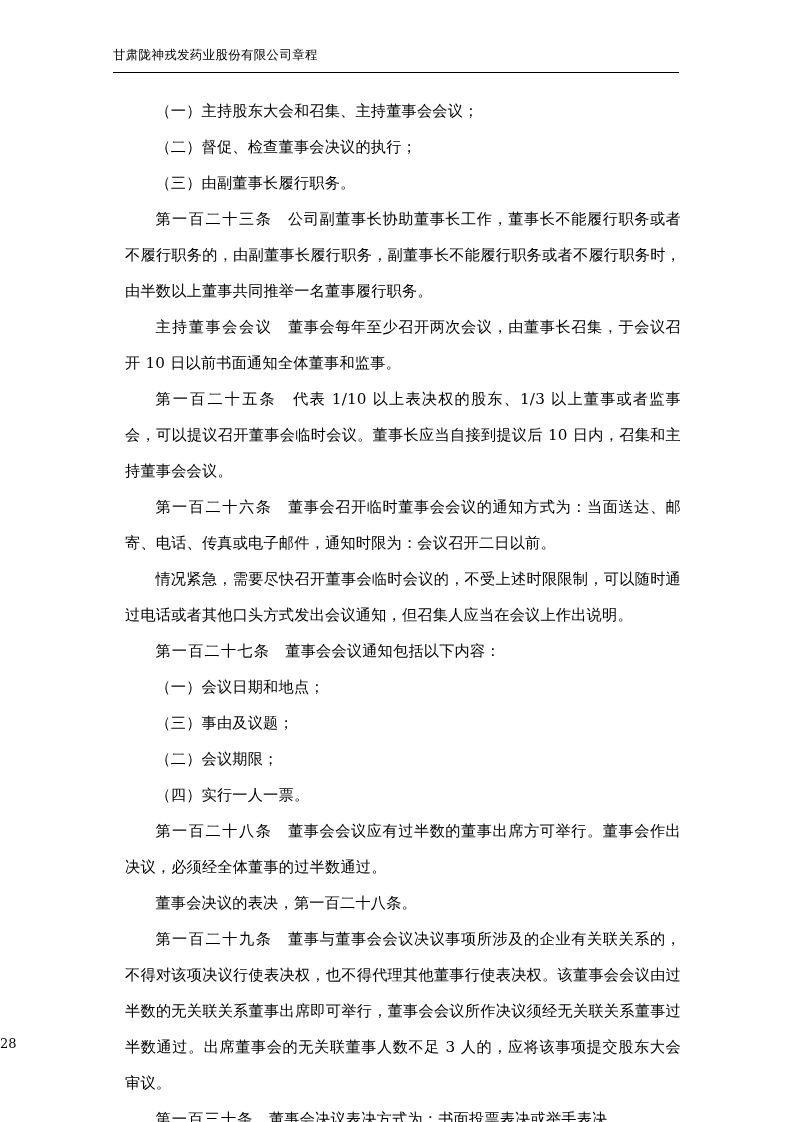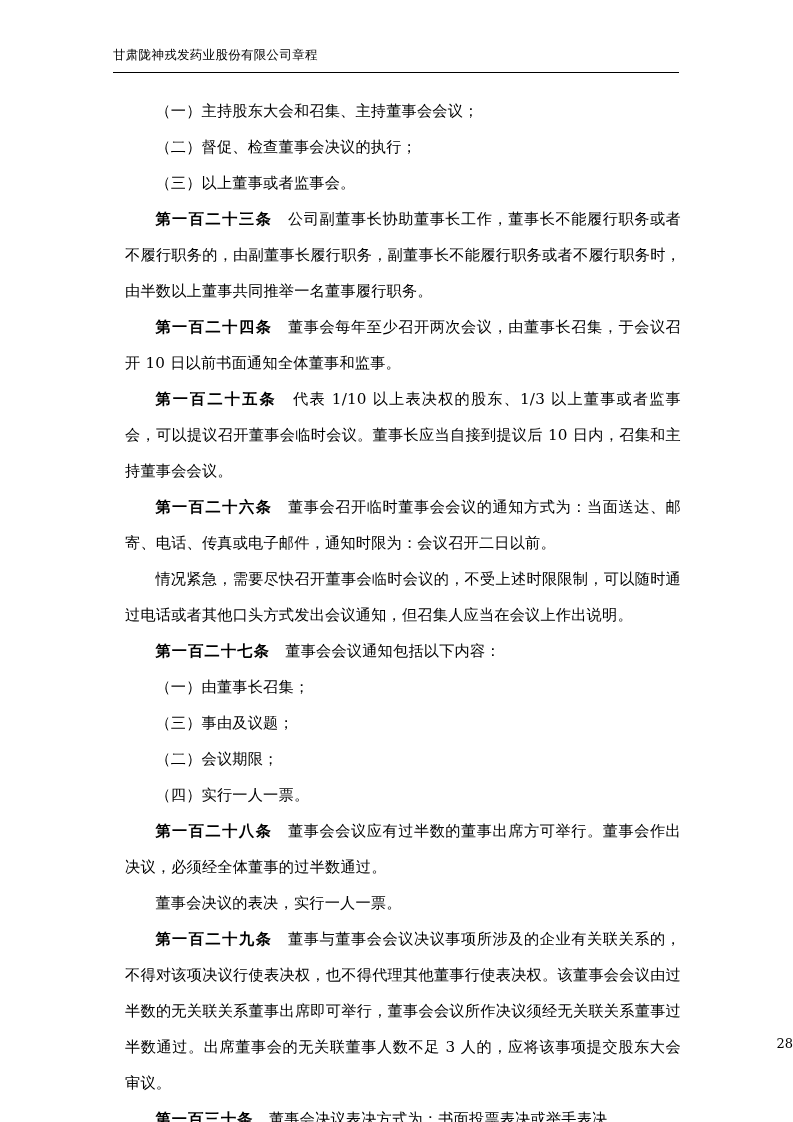--- a/index.html
+++ b/index.html
@@ -51,70 +51,70 @@
     font-size: 15.2px;
     line-height: 36px;
     text-align: justify;
     text-justify: inter-ideograph;
     letter-spacing: 0.2px;
   }
   p.indent {
     text-indent: 2em;
   }
   .art-no {
-    font-weight: bold;
+    font-weight: normal;
     letter-spacing: 1.2px;
   }
   .gap {
     display: inline-block;
     width: 1em;
   }
   .footer {
     position: absolute;
     top: 1036px;
     left: 0;
     width: 793px;
-    text-align: right;
+    text-align: left;
     font-size: 13px;
     font-family: "DejaVu Serif", "Liberation Serif", serif;
   }
 </style>
 </head>
 <body>
 
 <div class="page">
 
   <div class="header">甘肃陇神戎发药业股份有限公司章程</div>
   <div class="header-rule"></div>
 
   <div class="content">
     <p class="indent"><span>（一）主持股东大会和召集、主持董事会会议；</span></p>
     <p class="indent"><span>（二）督促、检查董事会决议的执行；</span></p>
-    <p class="indent"><span>（三）以上董事或者监事会。</span></p>
+    <p class="indent"><span>（三）由副董事长履行职务。</span></p>
 
     <p class="indent"><span class="art-no">第一百二十三条</span><span class="gap"></span><span>公司副董事长协助董事长工作，董事长不能履行职务或者不履行职务的，由副董事长履行职务，副董事长不能履行职务或者不履行职务时，由半数以上董事共同推举一名董事履行职务。</span></p>
 
-    <p class="indent"><span class="art-no">第一百二十四条</span><span class="gap"></span><span>董事会每年至少召开两次会议，由董事长召集，于会议召开 10 日以前书面通知全体董事和监事。</span></p>
+    <p class="indent"><span class="art-no">主持董事会会议</span><span class="gap"></span><span>董事会每年至少召开两次会议，由董事长召集，于会议召开 10 日以前书面通知全体董事和监事。</span></p>
 
     <p class="indent"><span class="art-no">第一百二十五条</span><span class="gap"></span><span>代表 1/10 以上表决权的股东、1/3 以上董事或者监事会，可以提议召开董事会临时会议。董事长应当自接到提议后 10 日内，召集和主持董事会会议。</span></p>
 
     <p class="indent"><span class="art-no">第一百二十六条</span><span class="gap"></span><span>董事会召开临时董事会会议的通知方式为：当面送达、邮寄、电话、传真或电子邮件，通知时限为：会议召开二日以前。</span></p>
 
     <p class="indent"><span>情况紧急，需要尽快召开董事会临时会议的，不受上述时限限制，可以随时通过电话或者其他口头方式发出会议通知，但召集人应当在会议上作出说明。</span></p>
 
     <p class="indent"><span class="art-no">第一百二十七条</span><span class="gap"></span><span>董事会会议通知包括以下内容：</span></p>
 
-    <p class="indent"><span>（一）由董事长召集；</span></p>
+    <p class="indent"><span>（一）会议日期和地点；</span></p>
     <p class="indent"><span>（三）事由及议题；</span></p>
     <p class="indent"><span>（二）会议期限；</span></p>
     <p class="indent"><span>（四）实行一人一票。</span></p>
 
     <p class="indent"><span class="art-no">第一百二十八条</span><span class="gap"></span><span>董事会会议应有过半数的董事出席方可举行。董事会作出决议，必须经全体董事的过半数通过。</span></p>
 
-    <p class="indent"><span>董事会决议的表决，实行一人一票。</span></p>
+    <p class="indent"><span>董事会决议的表决，第一百二十八条。</span></p>
 
     <p class="indent"><span class="art-no">第一百二十九条</span><span class="gap"></span><span>董事与董事会会议决议事项所涉及的企业有关联关系的，不得对该项决议行使表决权，也不得代理其他董事行使表决权。该董事会会议由过半数的无关联关系董事出席即可举行，董事会会议所作决议须经无关联关系董事过半数通过。出席董事会的无关联董事人数不足 3 人的，应将该事项提交股东大会审议。</span></p>
 
     <p class="indent"><span class="art-no">第一百三十条</span><span class="gap"></span><span>董事会决议表决方式为：书面投票表决或举手表决。</span></p>
   </div>
 
   <div class="footer">28</div>
 
 </div>
 

